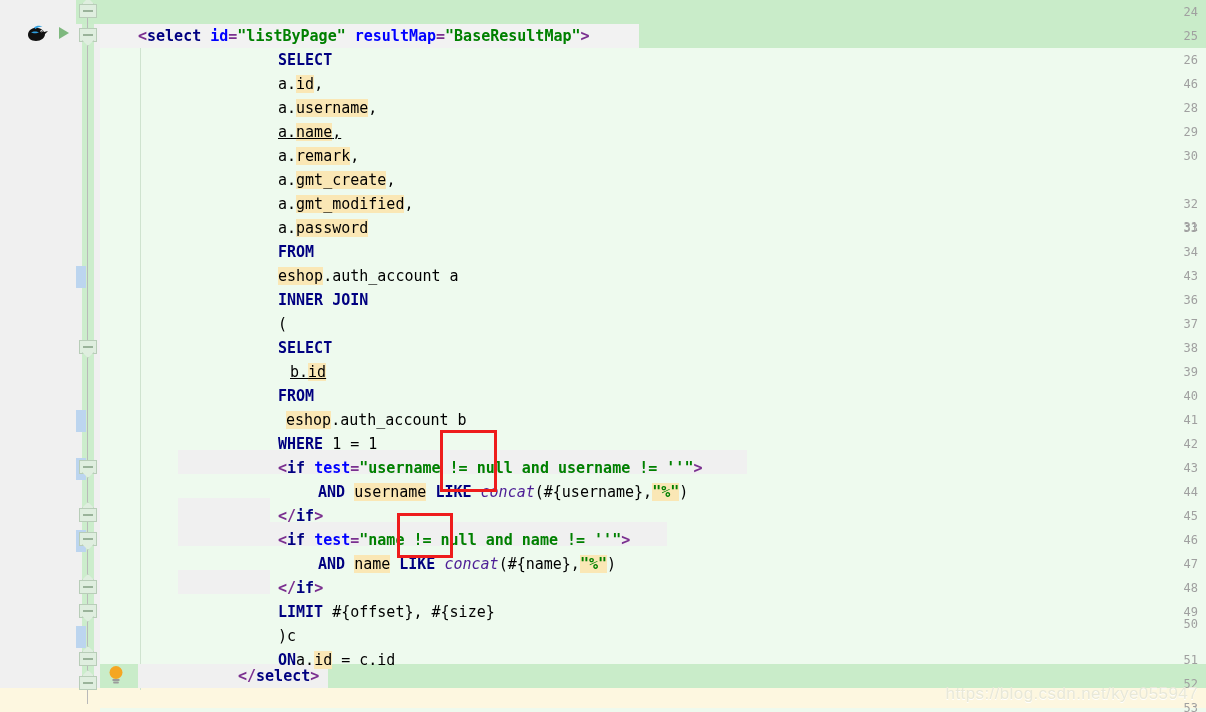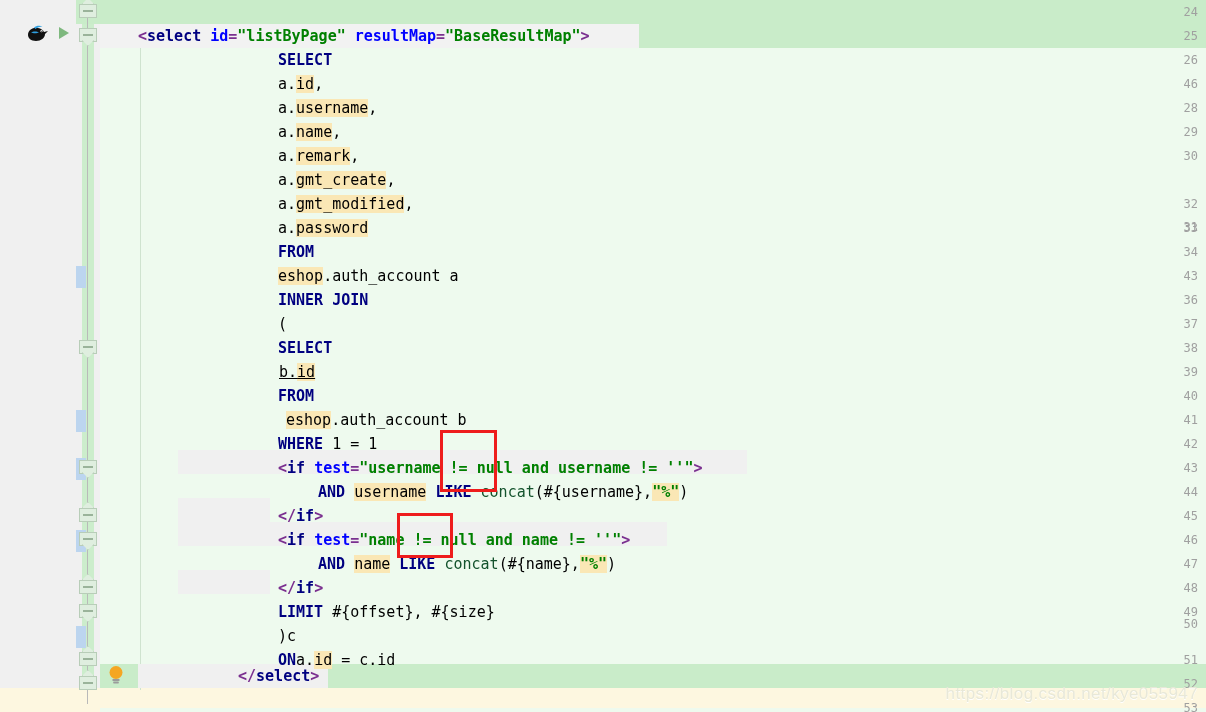--- a/index.html
+++ b/index.html
@@ -178,21 +178,21 @@
     background: #f2f2f2;
   }
 
   
   .kw      { color: #000080; font-weight: bold; }   
   .tag     { color: #000080; font-weight: bold; }   
   .brk     { color: #7a2f8f; font-weight: bold; }   
   .attr    { color: #0000ff; font-weight: bold; }   
   .str     { color: #008000; font-weight: bold; }   
   .cmt     { color: #9aa89a; font-style: italic; }  
-  .fn      { color: #14532d; }  
+  .fn      { color: #4c1d95; font-style: italic; }  
   .id      { color: #000000; }
   .hl      { background: #fae7b5; }                 
   .andkw   { color: #008000; font-weight: bold; }
 
   
   .redbox {
     position: absolute;
     border: 3px solid #ee1c1c;
     background: transparent;
   }
@@ -354,37 +354,37 @@
     <div class="linehl" style="left:78px; top:570px; width:92px;"></div>
     <div class="linehl" style="left:38px; top:664px; width:190px;"></div>
 
 
     <div class="line" style="left:38px; top:24px;"><span class="brk">&lt;</span><span class="tag">select </span><span class="attr">id</span><span class="brk">=</span><span class="str">"listByPage"</span><span class="id"> </span><span class="attr">resultMap</span><span class="brk">=</span><span class="str">"BaseResultMap"</span><span class="brk">&gt;</span></div>
 
     <div class="line" style="left:178px; top:48px;"><span class="kw">SELECT</span></div>
 
     <div class="line" style="left:178px; top:72px;"><span class="id">a.</span><span class="id hl">id</span><span class="id">,</span></div>
     <div class="line" style="left:178px; top:96px;"><span class="id">a.</span><span class="id hl">username</span><span class="id">,</span></div>
-    <div class="line" style="left:178px; top:120px;"><span class="id">a.</span><span class="id hl">name</span><span class="id">,</span></div>
+    <div class="line" style="left:178px; top:120px;text-decoration:underline;"><span class="id">a.</span><span class="id hl">name</span><span class="id">,</span></div>
     <div class="line" style="left:178px; top:144px;"><span class="id">a.</span><span class="id hl">remark</span><span class="id">,</span></div>
     <div class="line" style="left:178px; top:168px;"><span class="id">a.</span><span class="id hl">gmt_create</span><span class="id">,</span></div>
     <div class="line" style="left:178px; top:192px;"><span class="id">a.</span><span class="id hl">gmt_modified</span><span class="id">,</span></div>
     <div class="line" style="left:178px; top:216px;"><span class="id">a.</span><span class="id hl">password</span></div>
 
     <div class="line" style="left:178px; top:240px;"><span class="kw">FROM</span></div>
 
     <div class="line" style="left:178px; top:264px;"><span class="id hl">eshop</span><span class="id">.auth_account a</span></div>
 
     <div class="line" style="left:178px; top:288px;"><span class="kw">INNER JOIN</span></div>
 
     <div class="line" style="left:178px; top:312px;"><span class="id">(</span></div>
 
     <div class="line" style="left:178px; top:336px;"><span class="kw">SELECT</span></div>
 
-    <div class="line" style="left:179px; top:360px;text-decoration:underline;"><span class="id">b.</span><span class="id hl">id</span></div>
+    <div class="line" style="left:190px; top:360px;text-decoration:underline;"><span class="id">b.</span><span class="id hl">id</span></div>
 
     <div class="line" style="left:178px; top:384px;"><span class="kw">FROM</span></div>
 
     <div class="line" style="left:178px; top:408px;margin-left:8px;"><span class="id hl">eshop</span><span class="id">.auth_account b</span></div>
 
     <div class="line" style="left:178px; top:432px;"><span class="kw">WHERE</span><span class="id"> 1 = 1</span></div>
 
     <div class="line" style="left:178px; top:456px;"><span class="brk">&lt;</span><span class="tag">if </span><span class="attr">test</span><span class="brk">=</span><span class="str">"username != null </span><span class="andkw">and</span><span class="str"> username != ''"</span><span class="brk">&gt;</span></div>
 
     <div class="line" style="left:218px; top:480px;"><span class="kw">AND</span><span class="id"> </span><span class="id hl">username</span><span class="id"> </span><span class="kw">LIKE</span><span class="id"> </span><span class="fn">concat</span><span class="id">(#{username},</span><span class="str hl">"%"</span><span class="id">)</span></div>

